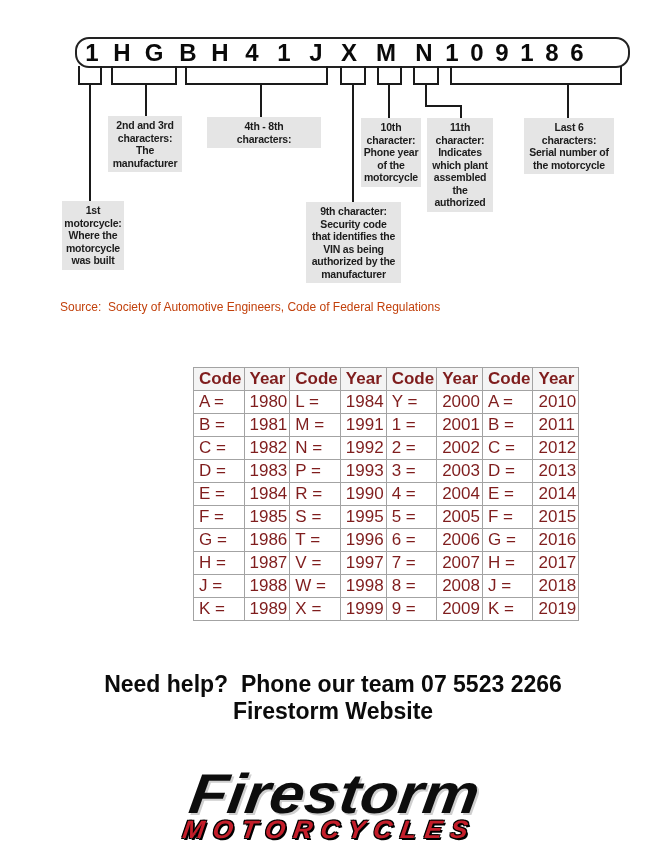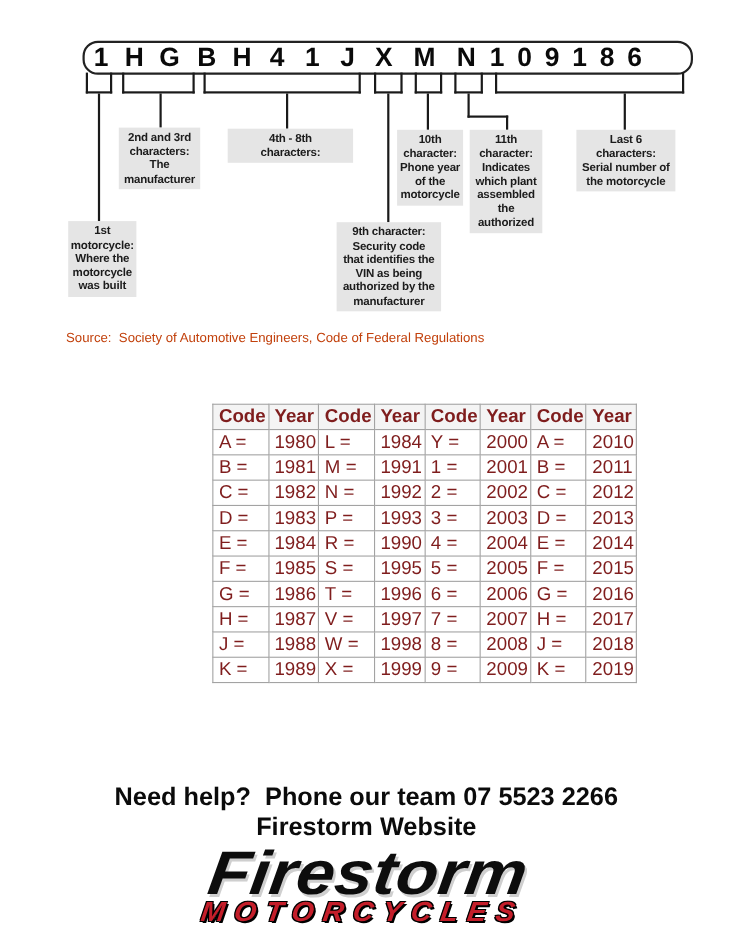--- a/index.html
+++ b/index.html
@@ -29,21 +29,21 @@
   .yeartable{position:absolute;left:193px;top:367px;border-collapse:collapse;
              font-size:17px;color:#7f1d1d;}
   .yeartable td,.yeartable th{border:1px solid #a3a3a3;height:22px;padding:0 2px 0 5px;
              text-align:left;font-weight:normal;white-space:nowrap;}
   .yeartable th{font-weight:bold;background:#f4f4f4;}
   .col-code{width:29px;}
   .col-year{width:27px;}
 
   
   .help{position:absolute;left:0;top:671px;width:666px;text-align:center;
-        font-size:23px;line-height:27px;font-weight:bold;color:#0b0b0b;margin-top:40px;}
+        font-size:23px;line-height:27px;font-weight:bold;color:#0b0b0b;}
   .help-line{white-space:pre;}
 
   
   .logo-wrap{position:absolute;left:0;top:768px;width:666px;text-align:center;}
   .logo{display:inline-block;transform:skewX(-8deg);}
   .logo-brand{display:block;font-style:italic;font-weight:bold;font-size:56px;
               line-height:52px;color:#0d0d0d;letter-spacing:0px;transform:scaleX(1.12);
               text-shadow:2px 2px 0 #cfcfcf;}
   .logo-tagline{display:block;font-style:italic;font-weight:bold;font-size:25px;
               line-height:26px;letter-spacing:8px;margin-top:-4px;transform:scaleX(1.04);

